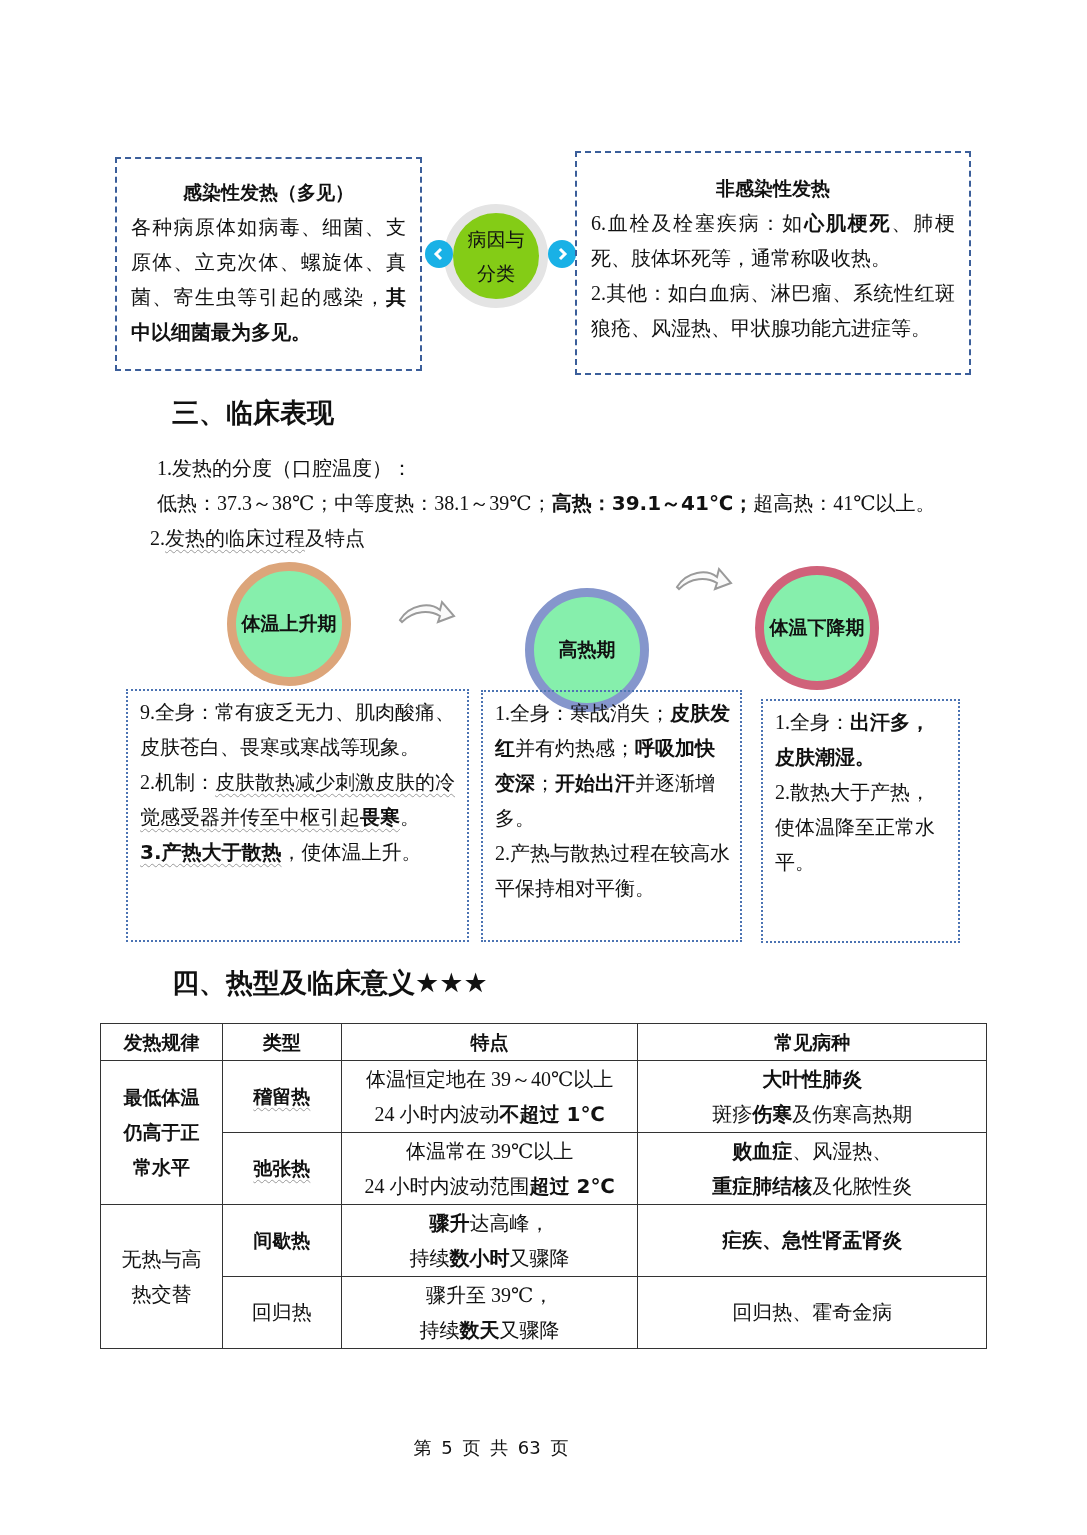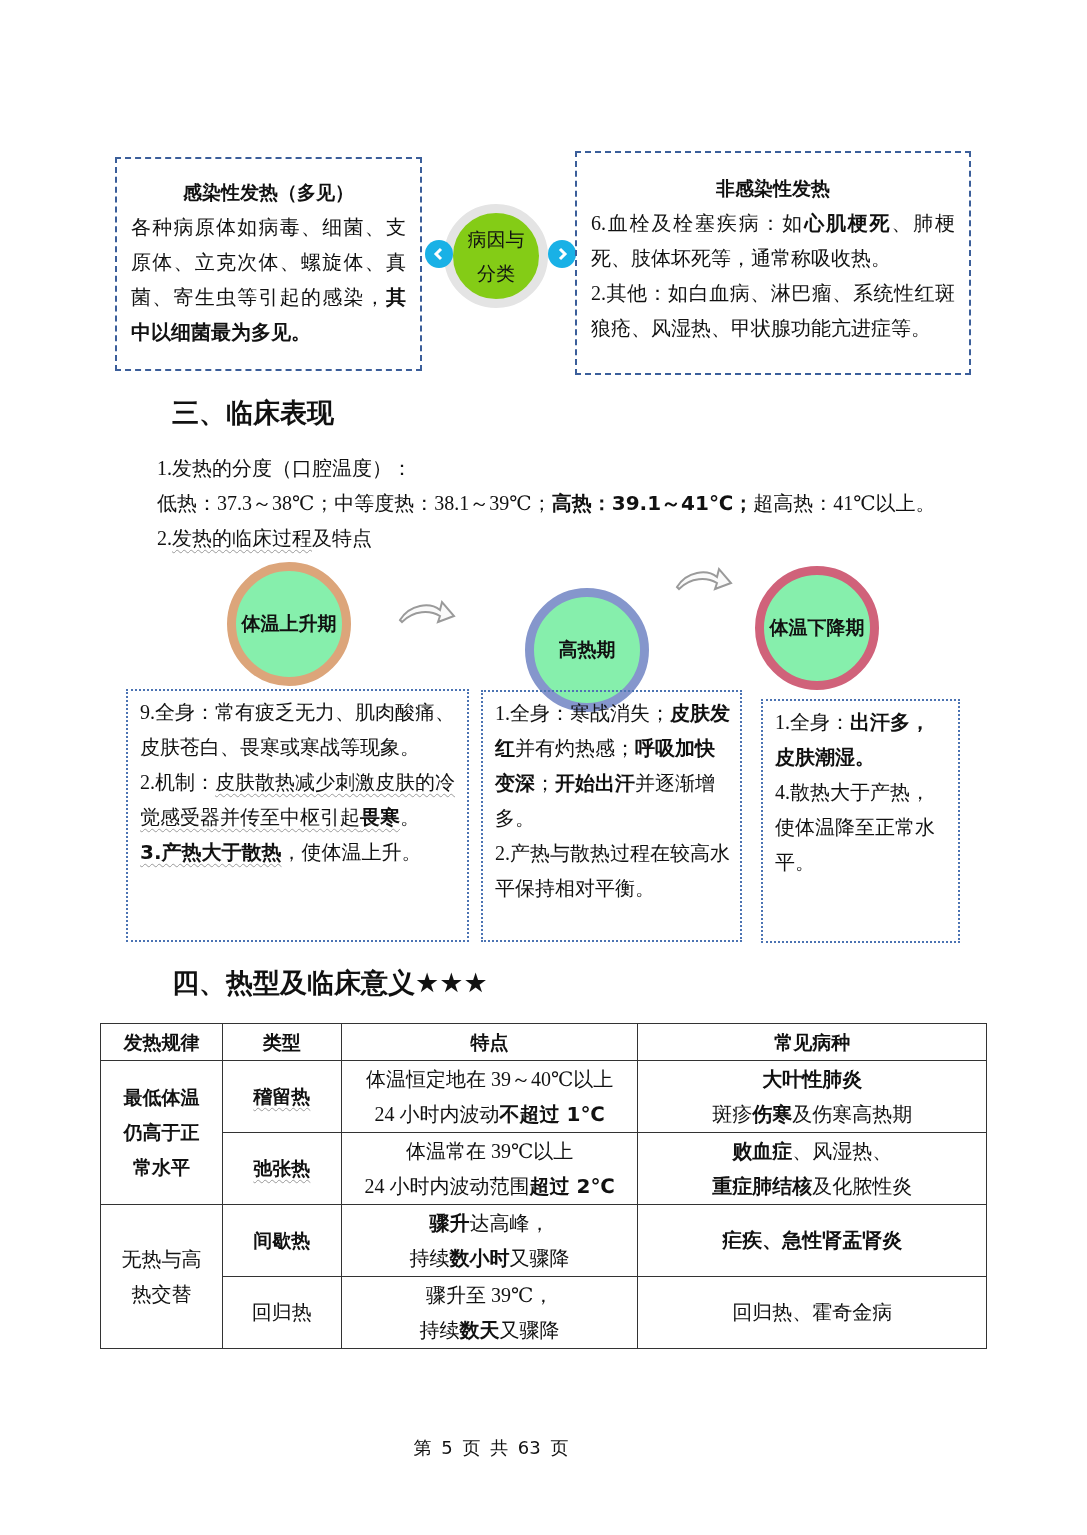--- a/index.html
+++ b/index.html
@@ -74,21 +74,21 @@
   </div>
   <div style="text-align:justify;">2.其他：如白血病、淋巴瘤、系统性红斑狼疮、风湿热、甲状腺功能亢进症等。</div>
 </div>
 
 <div class="abs h2" style="left:172px; top:395px;">三、临床表现</div>
 
 <div class="abs para" style="left:157px; top:450px;">1.发热的分度（口腔温度）：</div>
 <div class="abs para" style="left:157px; top:485px; white-space:nowrap;">
   <span>低热：37.3～38℃；中等度热：38.1～39℃；</span><b>高热：39.1～41℃；</b><span>超高热：41℃以上。</span>
 </div>
-<div class="abs para" style="left:157px; top:520px;">
+<div class="abs para" style="left:150px; top:520px;">
   <span>2.</span><span class="wavy">发热的临床过程</span><span>及特点</span>
 </div>
 
 <div class="abs ring ring-1" style="left:227px; top:562px;">
   <span>体温上升期</span>
 </div>
 <div class="abs ring ring-2" style="left:525px; top:588px;">
   <span>高热期</span>
 </div>
 <div class="abs ring ring-3" style="left:755px; top:566px;">
@@ -112,21 +112,21 @@
   <div><b class="wavy">3.产热大于散热</b><span>，使体温上升。</span></div>
 </div>
 
 <div class="abs stage-box" style="left:481px; top:690px; width:261px; height:252px;">
   <div><span>1.全身：寒战消失；</span><b>皮肤发红</b><span>并有灼热感；</span><b>呼吸加快变深</b><span>；</span><b>开始出汗</b><span>并逐渐增多。</span></div>
   <div>2.产热与散热过程在较高水平保持相对平衡。</div>
 </div>
 
 <div class="abs stage-box" style="left:761px; top:699px; width:199px; height:244px;">
   <div><span>1.全身：</span><b>出汗多，皮肤潮湿。</b></div>
-  <div>4.散热大于产热，使体温降至正常水平。</div>
+  <div>2.散热大于产热，使体温降至正常水平。</div>
 </div>
 
 <div class="abs h2" style="left:172px; top:965px;">四、热型及临床意义★★★</div>
 
 <table class="fever">
   <colgroup>
     <col style="width:122px">
       <col style="width:119px">
       <col style="width:297px">
       <col style="width:349px">

